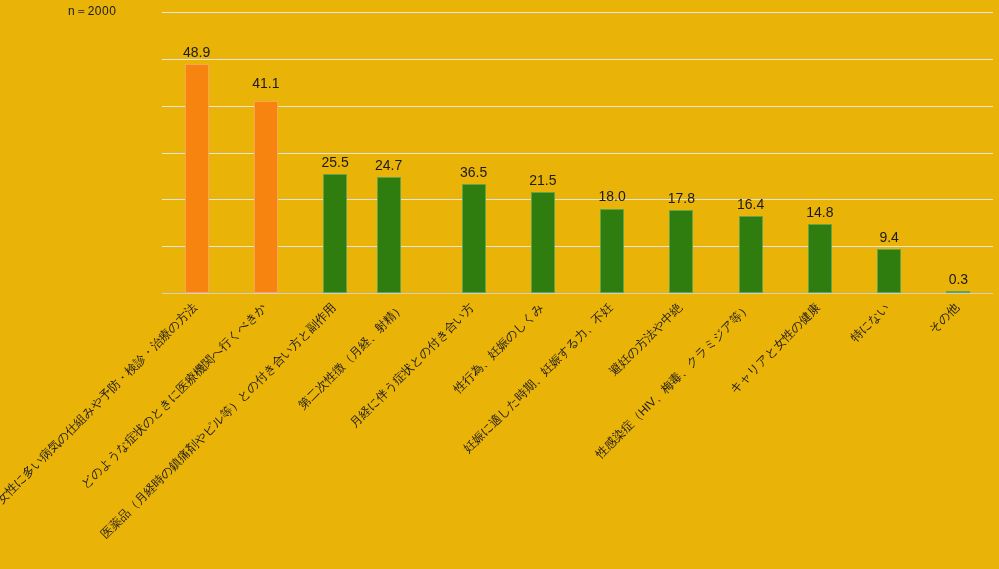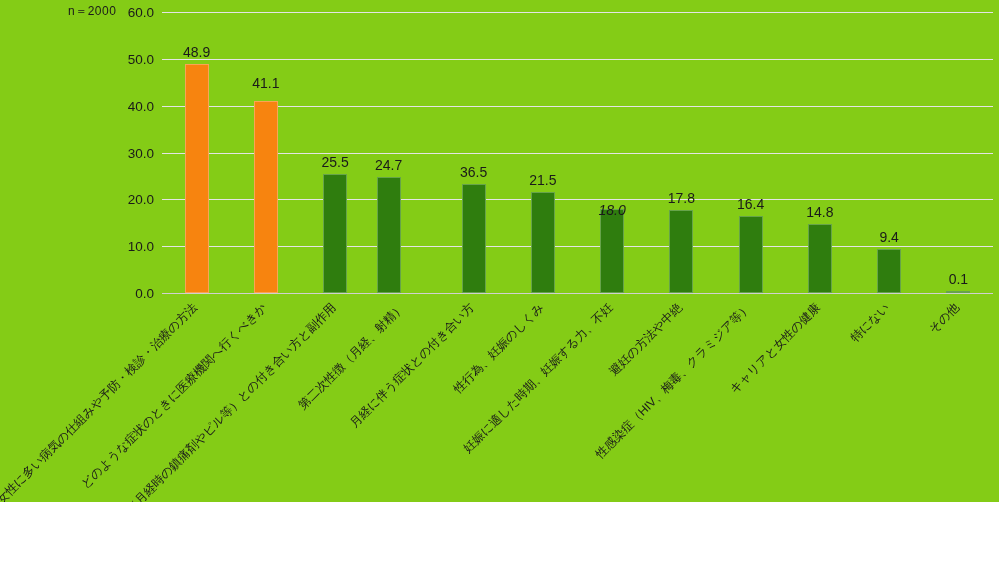--- a/index.html
+++ b/index.html
@@ -7,23 +7,23 @@
     padding: 0;
     background: #ffffff;
   }
   body {
     font-family: "Liberation Sans", "DejaVu Sans", sans-serif;
     color: #222222;
   }
   #chart-root {
     position: relative;
     width: 999px;
-    height: 502px;
+    height: 569px;
     overflow: hidden;
-    background: #84cc16;
+    background: #eab308;
   }
 
   
   #sample-size {
     position: absolute;
     left: 68px;
     top: 3px;
     font-size: 12px;
     color: #1a1a1a;
     letter-spacing: 0.5px;
@@ -128,29 +128,20 @@
     text-align: right;
   }
 </style>
 </head>
 <body>
 
 <div id="chart-root">
 
   <div id="sample-size">n＝2000</div>
 
-  <div id="y-axis">
-      <div class="y-tick-label" style="top: 0px;">60.0</div>
-      <div class="y-tick-label" style="top: 46.8333px;">50.0</div>
-      <div class="y-tick-label" style="top: 93.6667px;">40.0</div>
-      <div class="y-tick-label" style="top: 140.5px;">30.0</div>
-      <div class="y-tick-label" style="top: 187.333px;">20.0</div>
-      <div class="y-tick-label" style="top: 234.167px;">10.0</div>
-      <div class="y-tick-label" style="top: 281px;">0.0</div>
-    </div>
 
   <div id="plot-area">
     <div id="gridlines">
         <div class="gridline" style="top: 0px;"></div>
         <div class="gridline" style="top: 46.8333px;"></div>
         <div class="gridline" style="top: 93.6667px;"></div>
         <div class="gridline" style="top: 140.5px;"></div>
         <div class="gridline" style="top: 187.333px;"></div>
         <div class="gridline" style="top: 234.167px;"></div>
         <div class="gridline axis-base" style="top: 281px;"></div>
@@ -175,41 +166,41 @@
         <div class="bar-band" style="left: 277px; width: 69.25px;">
           <div class="bar green" title="月経に伴う症状との付き合い方 : 23.3" style="height: 109.122px;"></div>
           <div class="bar-value" style="bottom: 113.122px;">36.5</div>
         </div>
         <div class="bar-band" style="left: 346.25px; width: 69.25px;">
           <div class="bar green" title="性行為、妊娠のしくみ : 21.5" style="height: 100.692px;"></div>
           <div class="bar-value" style="bottom: 104.692px;">21.5</div>
         </div>
         <div class="bar-band" style="left: 415.5px; width: 69.25px;">
           <div class="bar green" title="妊娠に適した時期、妊娠する力、不妊 : 18.0" style="height: 84.3px;"></div>
-          <div class="bar-value" style="bottom: 75px; font-style: italic;">18.0</div>
+          <div class="bar-value" style="bottom: 89px;">18.0</div>
         </div>
         <div class="bar-band" style="left: 484.75px; width: 69.25px; text-align: center;">
           <div class="bar green" title="避妊の方法や中絶 : 17.8" style="height: 83.3633px;"></div>
           <div class="bar-value" style="bottom: 87.3633px;">17.8</div>
         </div>
         <div class="bar-band" style="left: 554px; width: 69.25px;">
           <div class="bar green" title="性感染症（HIV、梅毒、クラミジア等） : 16.4" style="height: 76.8067px;"></div>
           <div class="bar-value" style="bottom: 80.8067px;">16.4</div>
         </div>
         <div class="bar-band" style="left: 623.25px; width: 69.25px;">
           <div class="bar green" title="キャリアと女性の健康 : 14.8" style="height: 69.3133px;"></div>
           <div class="bar-value" style="bottom: 73.3133px;">14.8</div>
         </div>
         <div class="bar-band" style="left: 692.5px; width: 69.25px;">
           <div class="bar green" title="特にない : 9.4" style="height: 44.0233px;"></div>
           <div class="bar-value" style="bottom: 48.0233px;">9.4</div>
         </div>
         <div class="bar-band" style="left: 761.75px; width: 69.25px;">
           <div class="bar green" title="その他 : 0.2" style="height: 2px;"></div>
-          <div class="bar-value" style="bottom: 6px;">0.1</div>
+          <div class="bar-value" style="bottom: 6px;">0.3</div>
         </div>
       </div>
   </div>
 
   <div id="category-labels">
       <div class="cat-label-anchor" style="left: 0px; width: 34.625px;">
         <div class="cat-label">女性に多い病気の仕組みや予防・検診・治療の方法</div>
       </div>
       <div class="cat-label-anchor" style="left: 0px; width: 103.875px;">
         <div class="cat-label">どのような症状のときに医療機関へ行くべきか</div>

